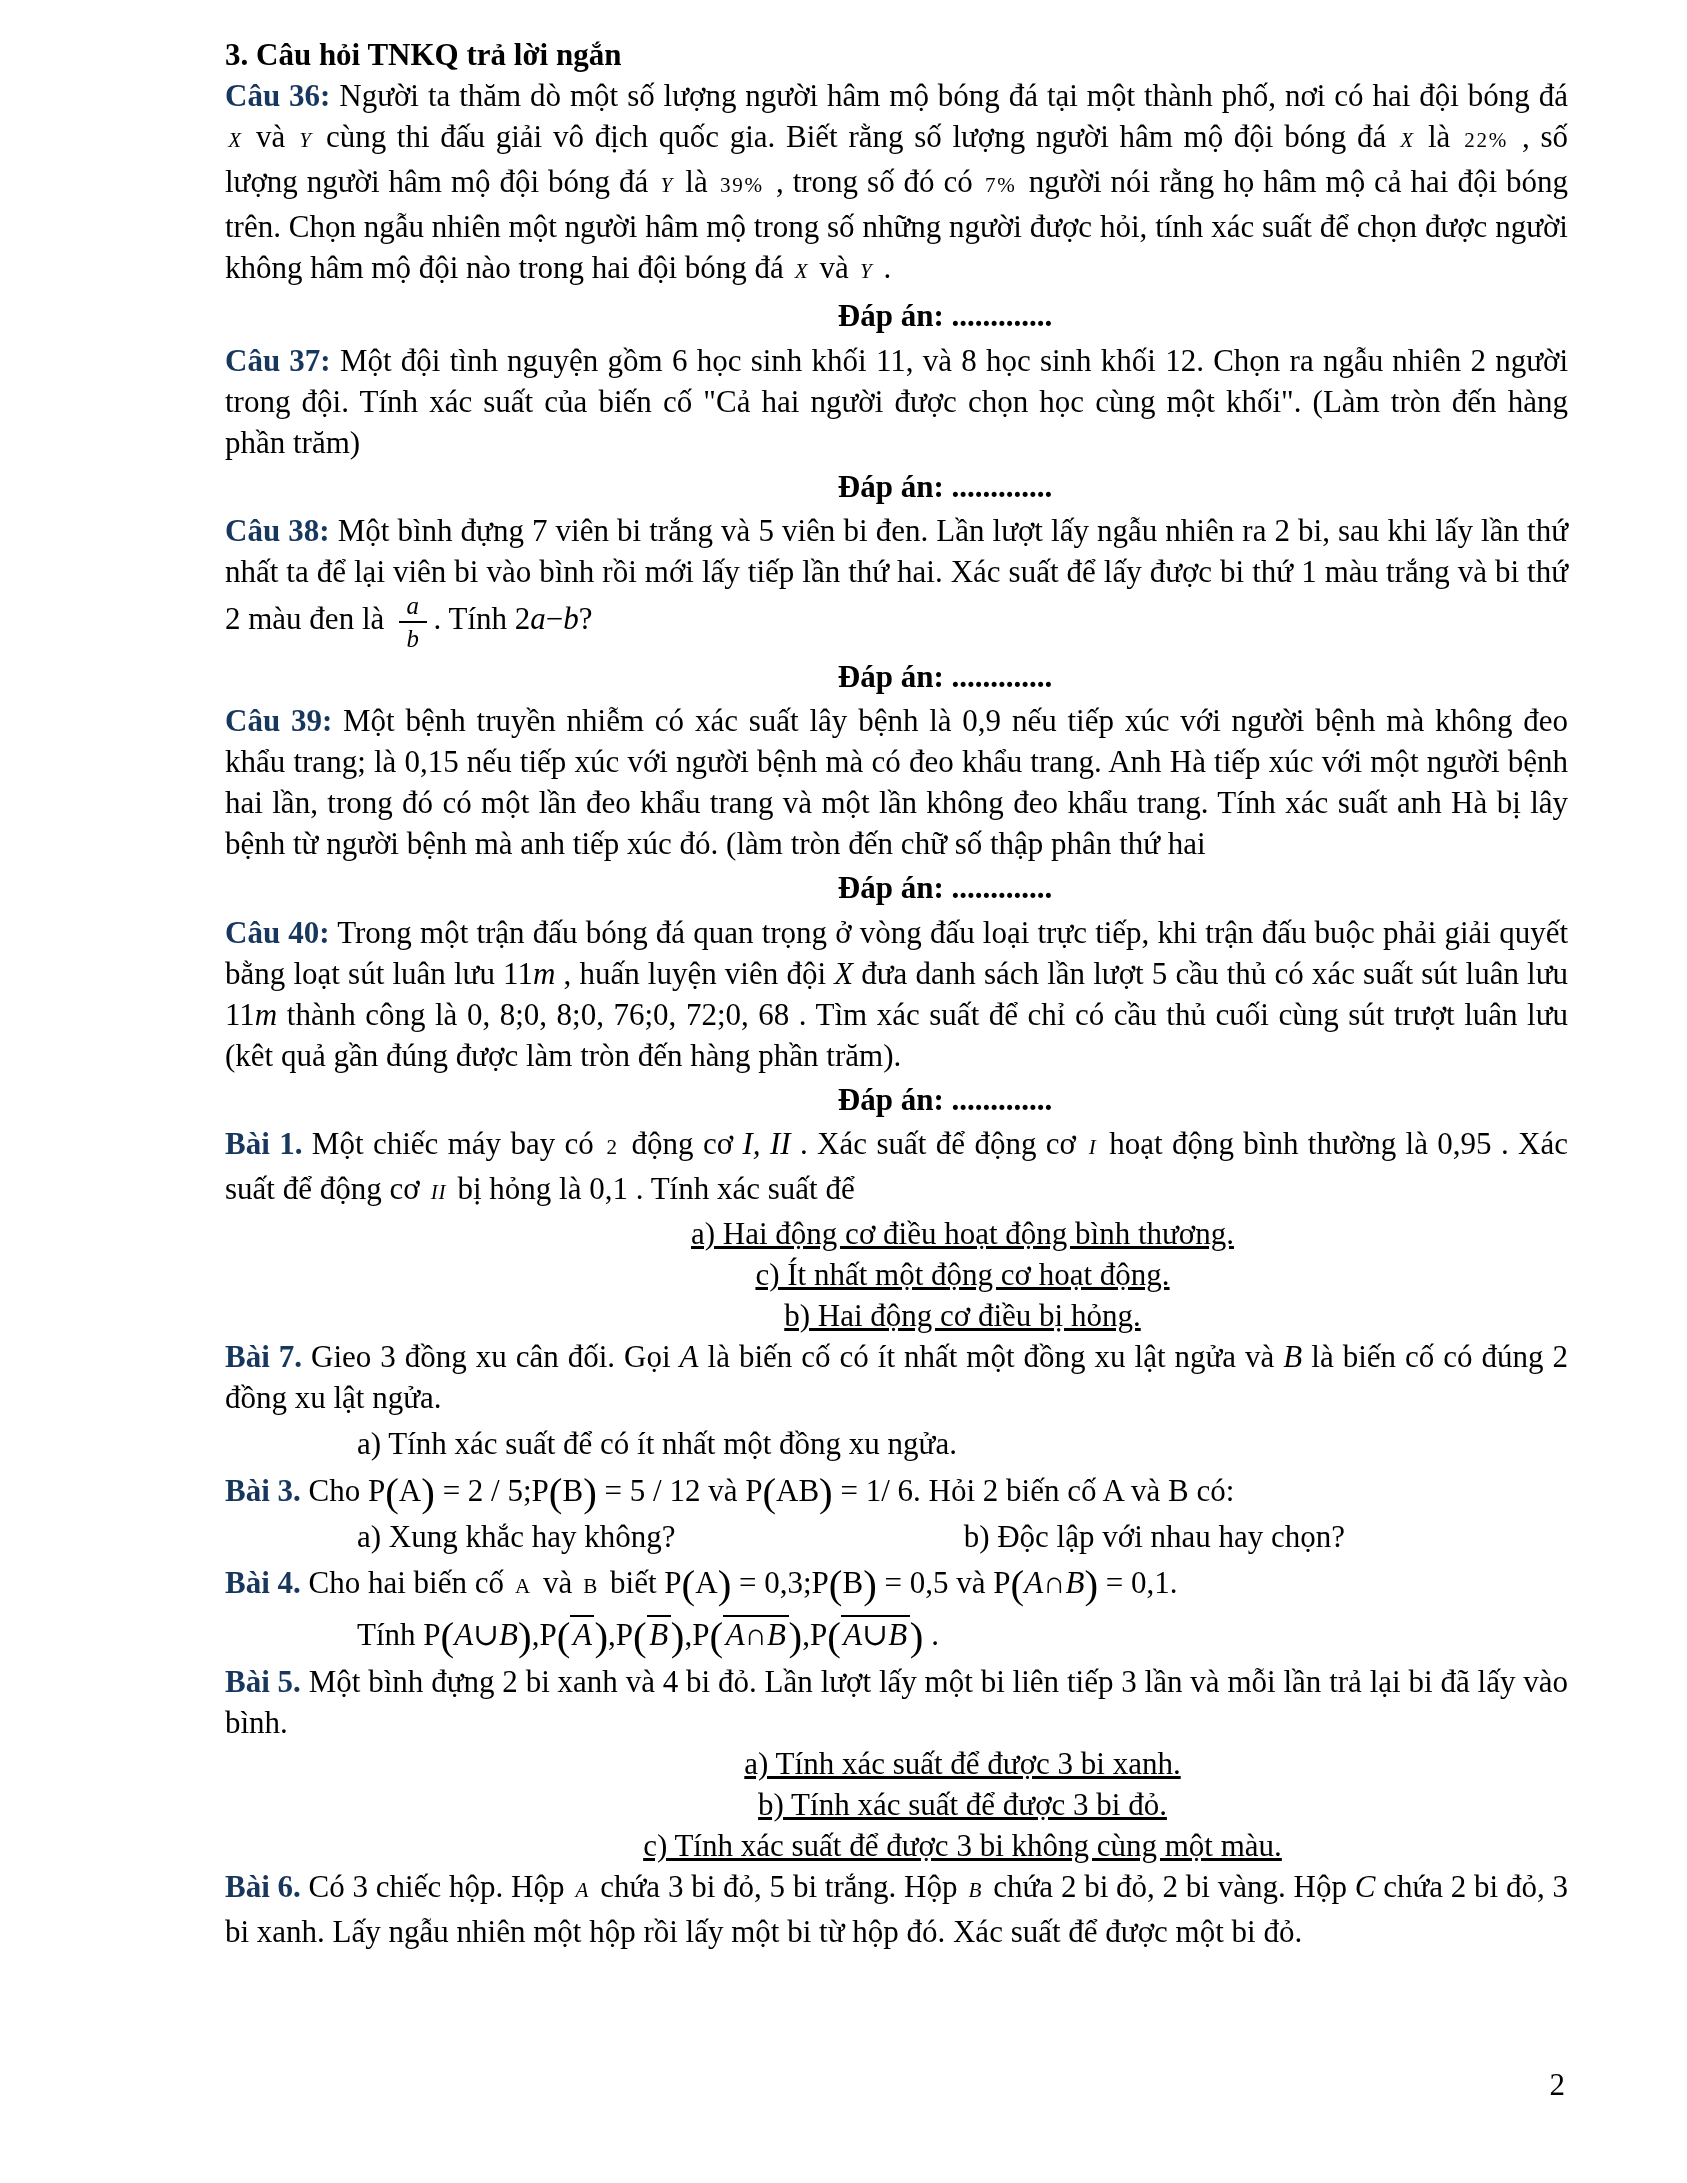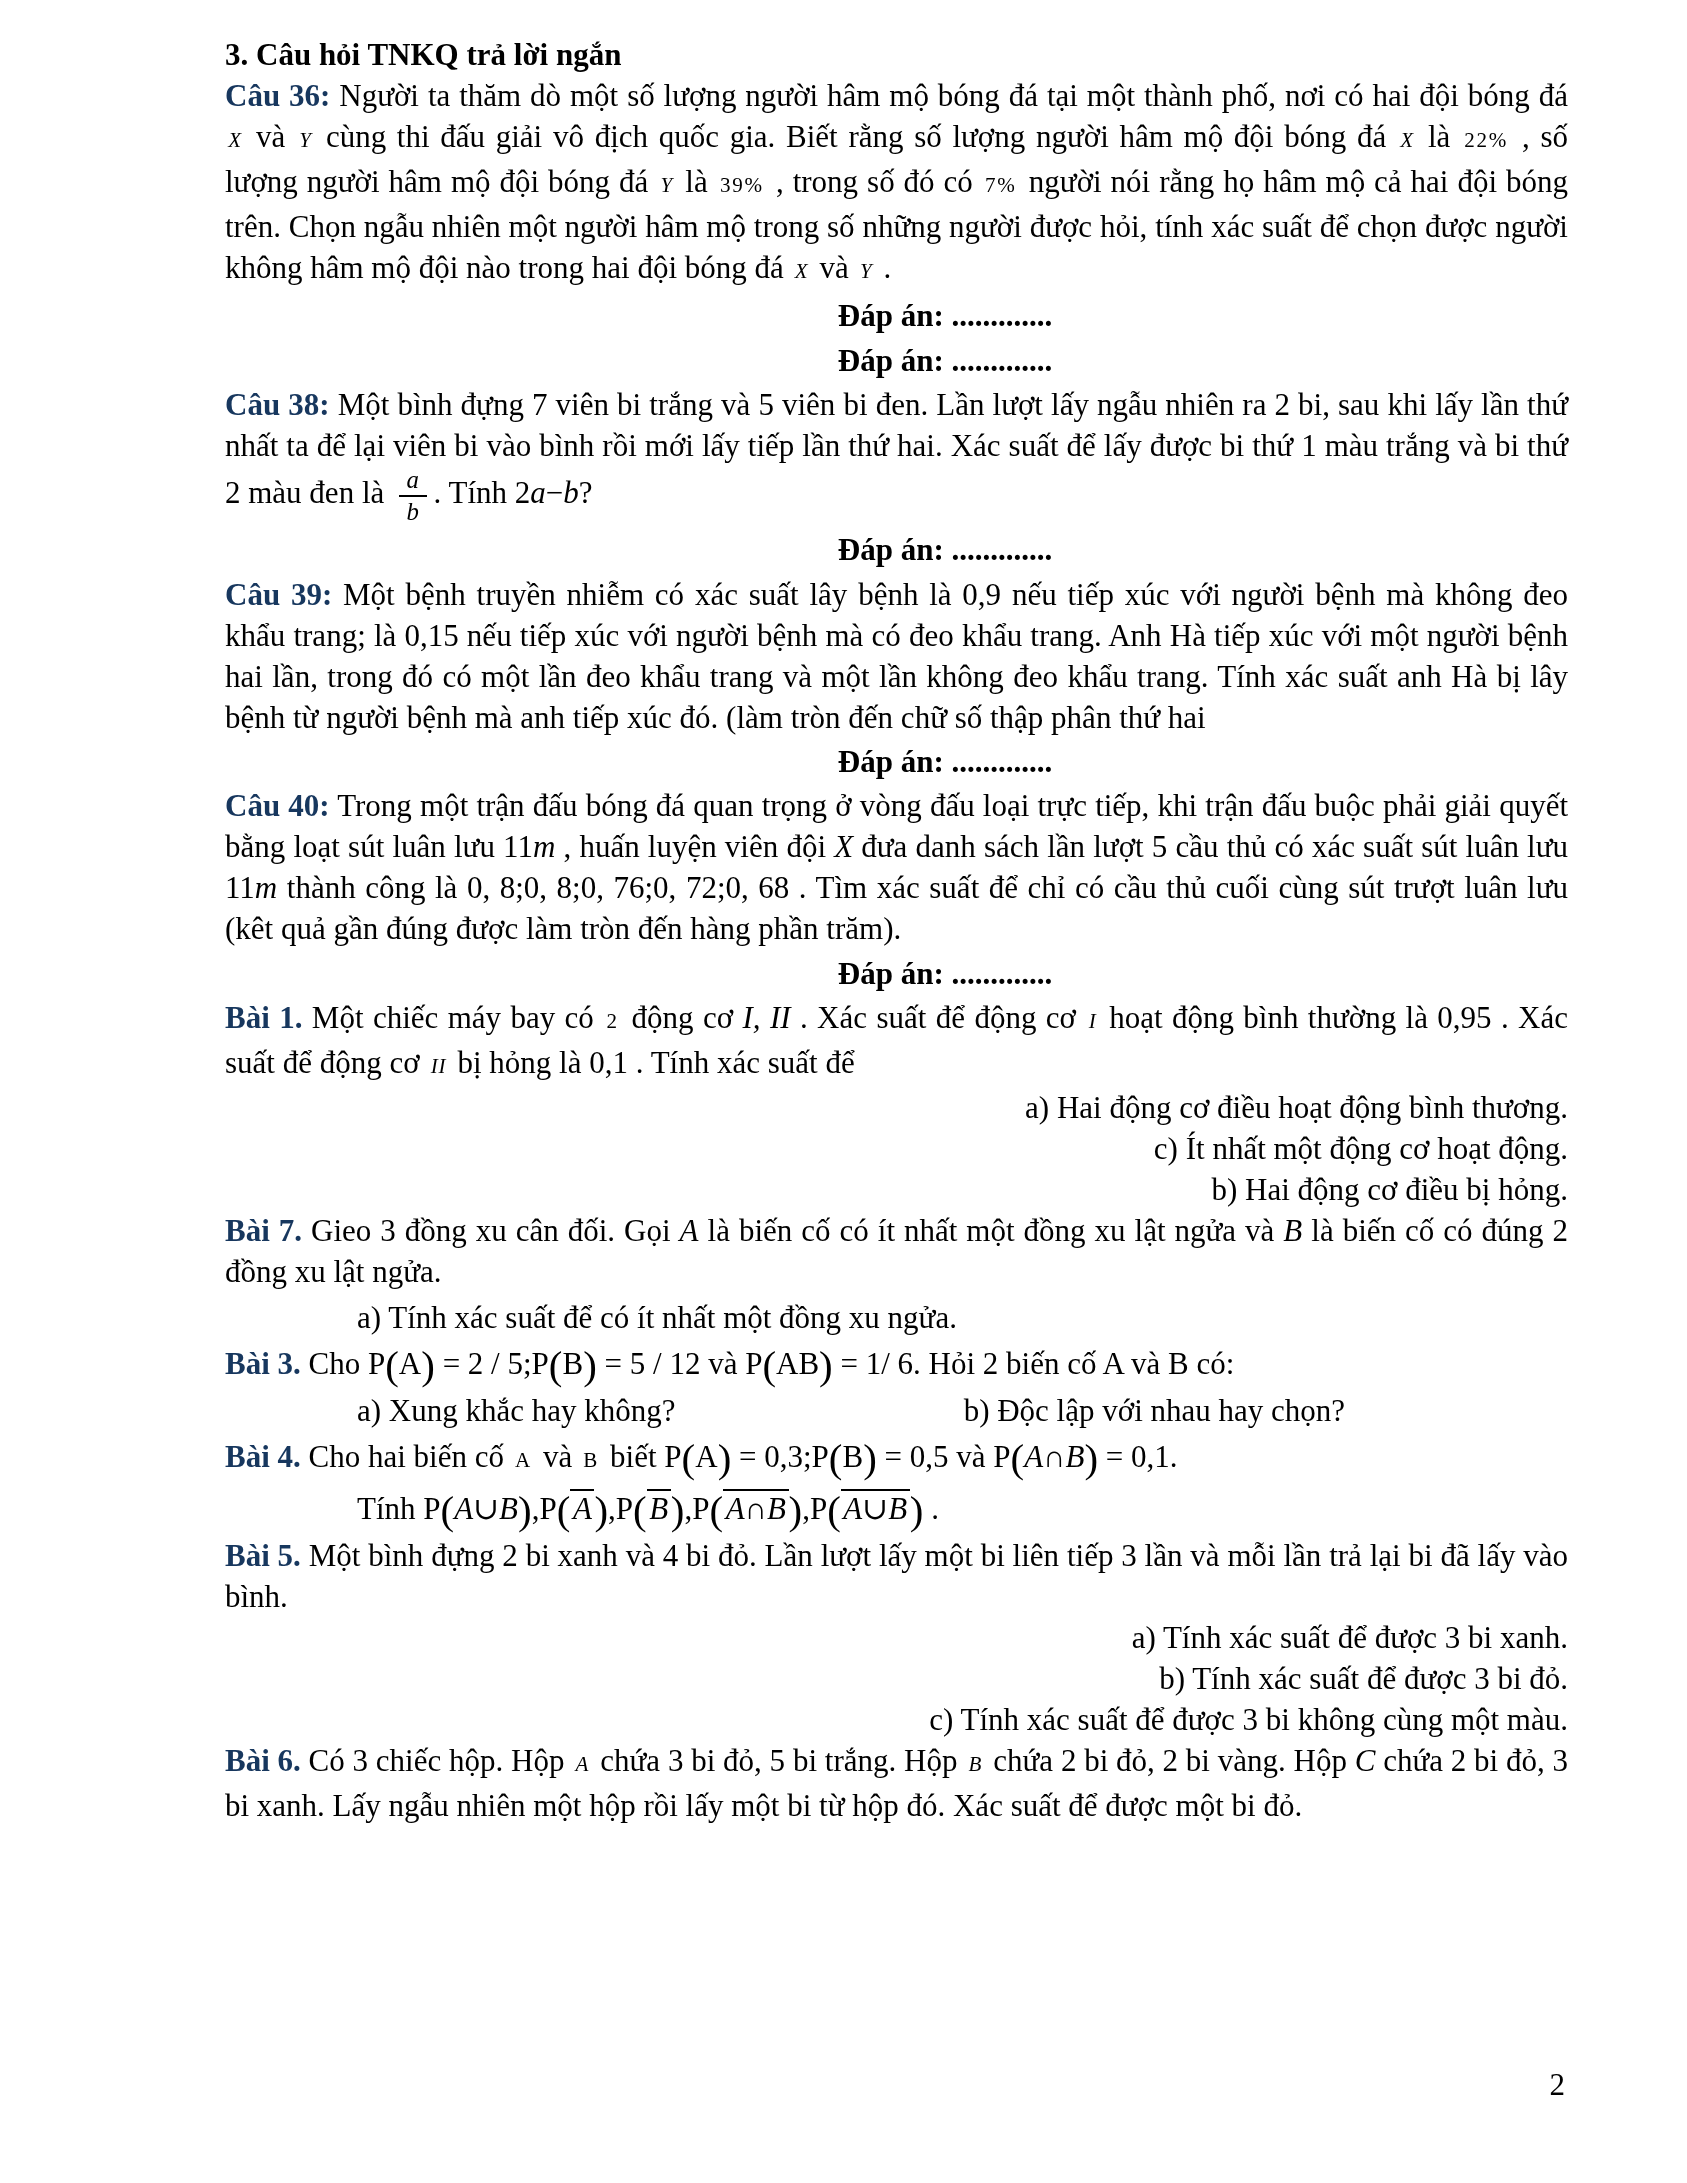--- a/index.html
+++ b/index.html
@@ -7,21 +7,21 @@
     width:1687px;height:2183px;
     font-family:"Liberation Serif","DejaVu Serif",serif;
     font-size:31px;color:#000;
     -webkit-font-smoothing:antialiased;
   }
   .page{box-sizing:border-box;width:1687px;height:2183px;
     padding:34px 119px 0 225px;position:relative;overflow:hidden;}
   p,.h{margin:0;line-height:41px;text-align:justify;}
   .h{font-weight:bold;text-align:left;}
   .answer{font-weight:bold;text-align:center;padding-left:97px;margin:3.3px 0;}
-  .item{text-align:right;padding-left:132px;}
+  .item{text-align:center;padding-left:132px;text-decoration:underline;}
   .mathline{text-align:left;padding-left:132px;margin:6.6px 0;}
   .item-row{display:flex;line-height:41px;margin:5.3px 0;}
   .item-row .c1{box-sizing:border-box;padding-left:132px;}
   .item-row .c2{flex:1;}
   .split-wide .c1{width:62.5%;}
   .split-narrow .c1{width:55%;}
   .run-lbl{font-weight:bold;color:#17375E;}
   .run-b{font-weight:bold;}
   .run-mi{font-style:italic;font-size:0.68em;margin:0 3.3px;letter-spacing:0.04em;}
   .run-mn{font-size:0.68em;margin:0 3.3px;letter-spacing:0.08em;}
@@ -38,20 +38,21 @@
     text-align:right;}
 </style>
 </head>
 <body>
 
 <div class="page">
   <main id="doc">
       <div class="h"><span class="run-t">3. Câu hỏi TNKQ trả lời ngắn</span></div>
       <p class="para"><span class="run-lbl">Câu 36:</span><span class="run-t"> Người ta thăm dò một số lượng người hâm mộ bóng đá tại một thành phố, nơi có hai đội bóng đá </span><span class="run-mi">X</span><span class="run-t"> và </span><span class="run-mi">Y</span><span class="run-t"> cùng thi đấu giải vô địch quốc gia. Biết rằng số lượng người hâm mộ đội bóng đá </span><span class="run-mi">X</span><span class="run-t"> là </span><span class="run-mn">22%</span><span class="run-t"> , số lượng người hâm mộ đội bóng đá </span><span class="run-mi">Y</span><span class="run-t"> là </span><span class="run-mn">39%</span><span class="run-t"> , trong số đó có </span><span class="run-mn">7%</span><span class="run-t"> người nói rằng họ hâm mộ cả hai đội bóng trên. Chọn ngẫu nhiên một người hâm mộ trong số những người được hỏi, tính xác suất để chọn được người không hâm mộ đội nào trong hai đội bóng đá </span><span class="run-mi">X</span><span class="run-t"> và </span><span class="run-mi">Y</span><span class="run-t"> .</span></p>
       <p class="answer"><span class="run-b">Đáp án: .............</span></p>
+      <p class="para"><span class="run-lbl">Câu 37:</span><span class="run-t"> Một đội tình nguyện gồm 6 học sinh khối 11, và 8 học sinh khối 12. Chọn ra ngẫu nhiên 2 người trong đội. Tính xác suất của biến cố "Cả hai người được chọn học cùng một khối". (Làm tròn đến hàng phần trăm)</span></p>
       <p class="answer"><span class="run-b">Đáp án: .............</span></p>
       <p class="para"><span class="run-lbl">Câu 38:</span><span class="run-t"> Một bình đựng 7 viên bi trắng và 5 viên bi đen. Lần lượt lấy ngẫu nhiên ra 2 bi, sau khi lấy lần thứ nhất ta để lại viên bi vào bình rồi mới lấy tiếp lần thứ hai. Xác suất để lấy được bi thứ 1 màu trắng và bi thứ 2 màu đen là </span><span class="frac"><span class="fn">a</span><span class="fd">b</span></span><span class="run-t">. Tính </span><span class="run-Mn">2</span><span class="run-Mi">a</span><span class="run-Mn">−</span><span class="run-Mi">b</span><span class="run-Mn">?</span></p>
       <p class="answer"><span class="run-b">Đáp án: .............</span></p>
       <p class="para"><span class="run-lbl">Câu 39:</span><span class="run-t"> Một bệnh truyền nhiễm có xác suất lây bệnh là 0,9 nếu tiếp xúc với người bệnh mà không đeo khẩu trang; là 0,15 nếu tiếp xúc với người bệnh mà có đeo khẩu trang. Anh Hà tiếp xúc với một người bệnh hai lần, trong đó có một lần đeo khẩu trang và một lần không đeo khẩu trang. Tính xác suất anh Hà bị lây bệnh từ người bệnh mà anh tiếp xúc đó. (làm tròn đến chữ số thập phân thứ hai</span></p>
       <p class="answer"><span class="run-b">Đáp án: .............</span></p>
       <p class="para"><span class="run-lbl">Câu 40:</span><span class="run-t"> Trong một trận đấu bóng đá quan trọng ở vòng đấu loại trực tiếp, khi trận đấu buộc phải giải quyết bằng loạt sút luân lưu </span><span class="run-Mn">11</span><span class="run-Mi">m</span><span class="run-t"> , huấn luyện viên đội </span><span class="run-Mi">X</span><span class="run-t"> đưa danh sách lần lượt 5 cầu thủ có xác suất sút luân lưu </span><span class="run-Mn">11</span><span class="run-Mi">m</span><span class="run-t"> thành công là </span><span class="run-Mn">0, 8;0, 8;0, 76;0, 72;0, 68</span><span class="run-t"> . Tìm xác suất để chỉ có cầu thủ cuối cùng sút trượt luân lưu (kêt quả gần đúng được làm tròn đến hàng phần trăm).</span></p>
       <p class="answer"><span class="run-b">Đáp án: .............</span></p>
       <p class="para"><span class="run-lbl">Bài 1.</span><span class="run-t"> Một chiếc máy bay có </span><span class="run-mn">2</span><span class="run-t"> động cơ </span><span class="run-Mi">I, II</span><span class="run-t"> . Xác suất để động cơ </span><span class="run-mi">I</span><span class="run-t"> hoạt động bình thường là </span><span class="run-Mn">0,95</span><span class="run-t"> . Xác suất để động cơ </span><span class="run-mi">II</span><span class="run-t"> bị hỏng là </span><span class="run-Mn">0,1</span><span class="run-t"> . Tính xác suất để</span></p>
       <p class="item"><span class="run-t">a) Hai động cơ điều hoạt động bình thương.</span></p>
       <p class="item"><span class="run-t">c) Ít nhất một động cơ hoạt động.</span></p>

